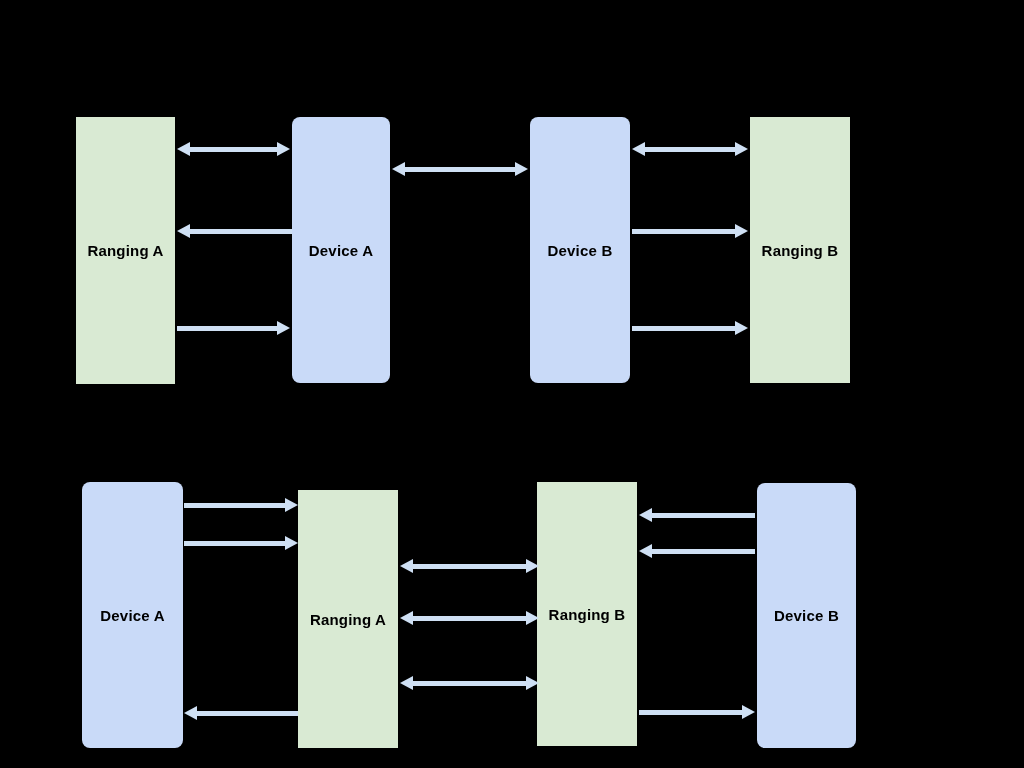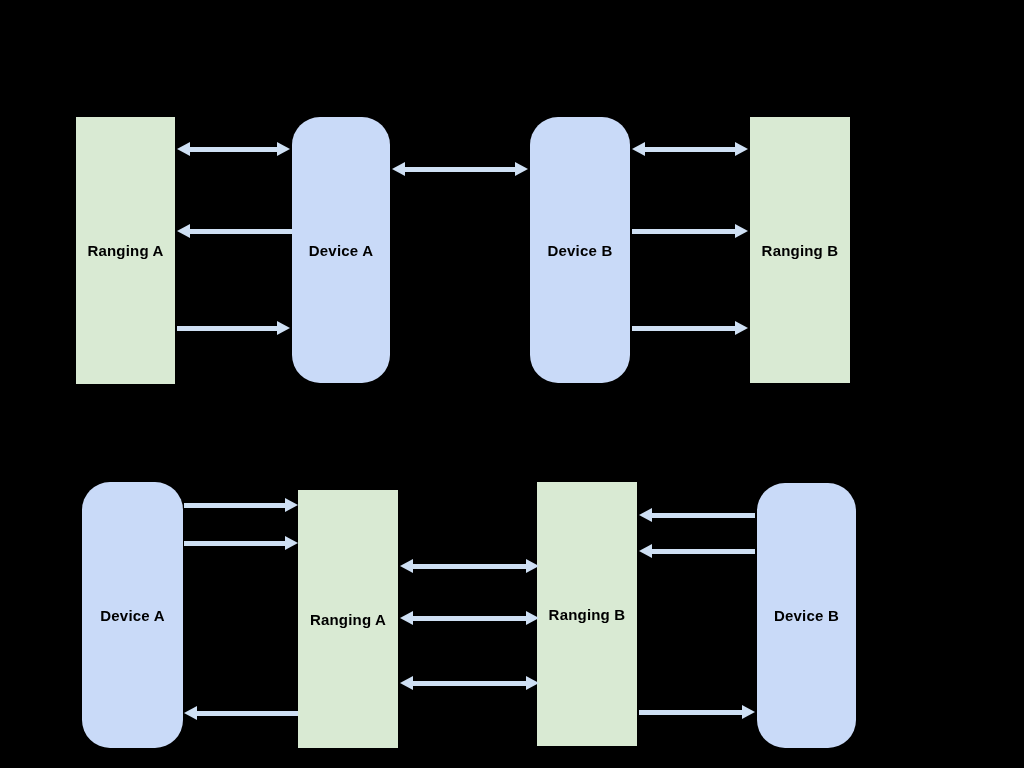--- a/index.html
+++ b/index.html
@@ -1,21 +1,21 @@
 <!DOCTYPE html>
 <html style="--bg: #000000; --ranging-fill: #d9ead3; --device-fill: #c9daf8; --arrow: #cfe0f4; --label: #000000;"><head>
 <meta charset="utf-8">
 <style>
   html,body{margin:0;padding:0;background:#000;}
   #canvas{position:relative;width:863px;height:768px;background:var(--bg,#000);
           overflow:hidden;font-family:"Liberation Sans",sans-serif;}
   .sec{position:absolute;inset:0;}
   .box{position:absolute;display:flex;align-items:center;justify-content:center;}
   .box.ranging{background:var(--ranging-fill,#d9ead3);}
-  .box.device{background:var(--device-fill,#c9daf8);border-radius:28px;text-align:right;}
+  .box.device{background:var(--device-fill,#c9daf8);border-radius:8px;text-align:right;}
   .box .label{font-weight:700;font-size:15px;color:var(--label,#000);letter-spacing:.2px;}
   .arrow{position:absolute;height:14px;display:flex;align-items:center;}
   .shaft{flex:1 1 auto;height:5px;background:var(--arrow,#cfe0f4);}
   .head{flex:0 0 auto;width:0;height:0;border-top:7px solid transparent;border-bottom:7px solid transparent;}
   .head.hl{border-right:13px solid var(--arrow,#cfe0f4);margin-right:-1px;}
   .head.hr{border-left:13px solid var(--arrow,#cfe0f4);margin-left:-1px;}
   
   #b-t0{left:76px;top:117px;width:99px;height:267px;}
   #b-t1{left:292px;top:117px;width:98px;height:266px;}
   #b-t2{left:530px;top:117px;width:100px;height:266px;}

